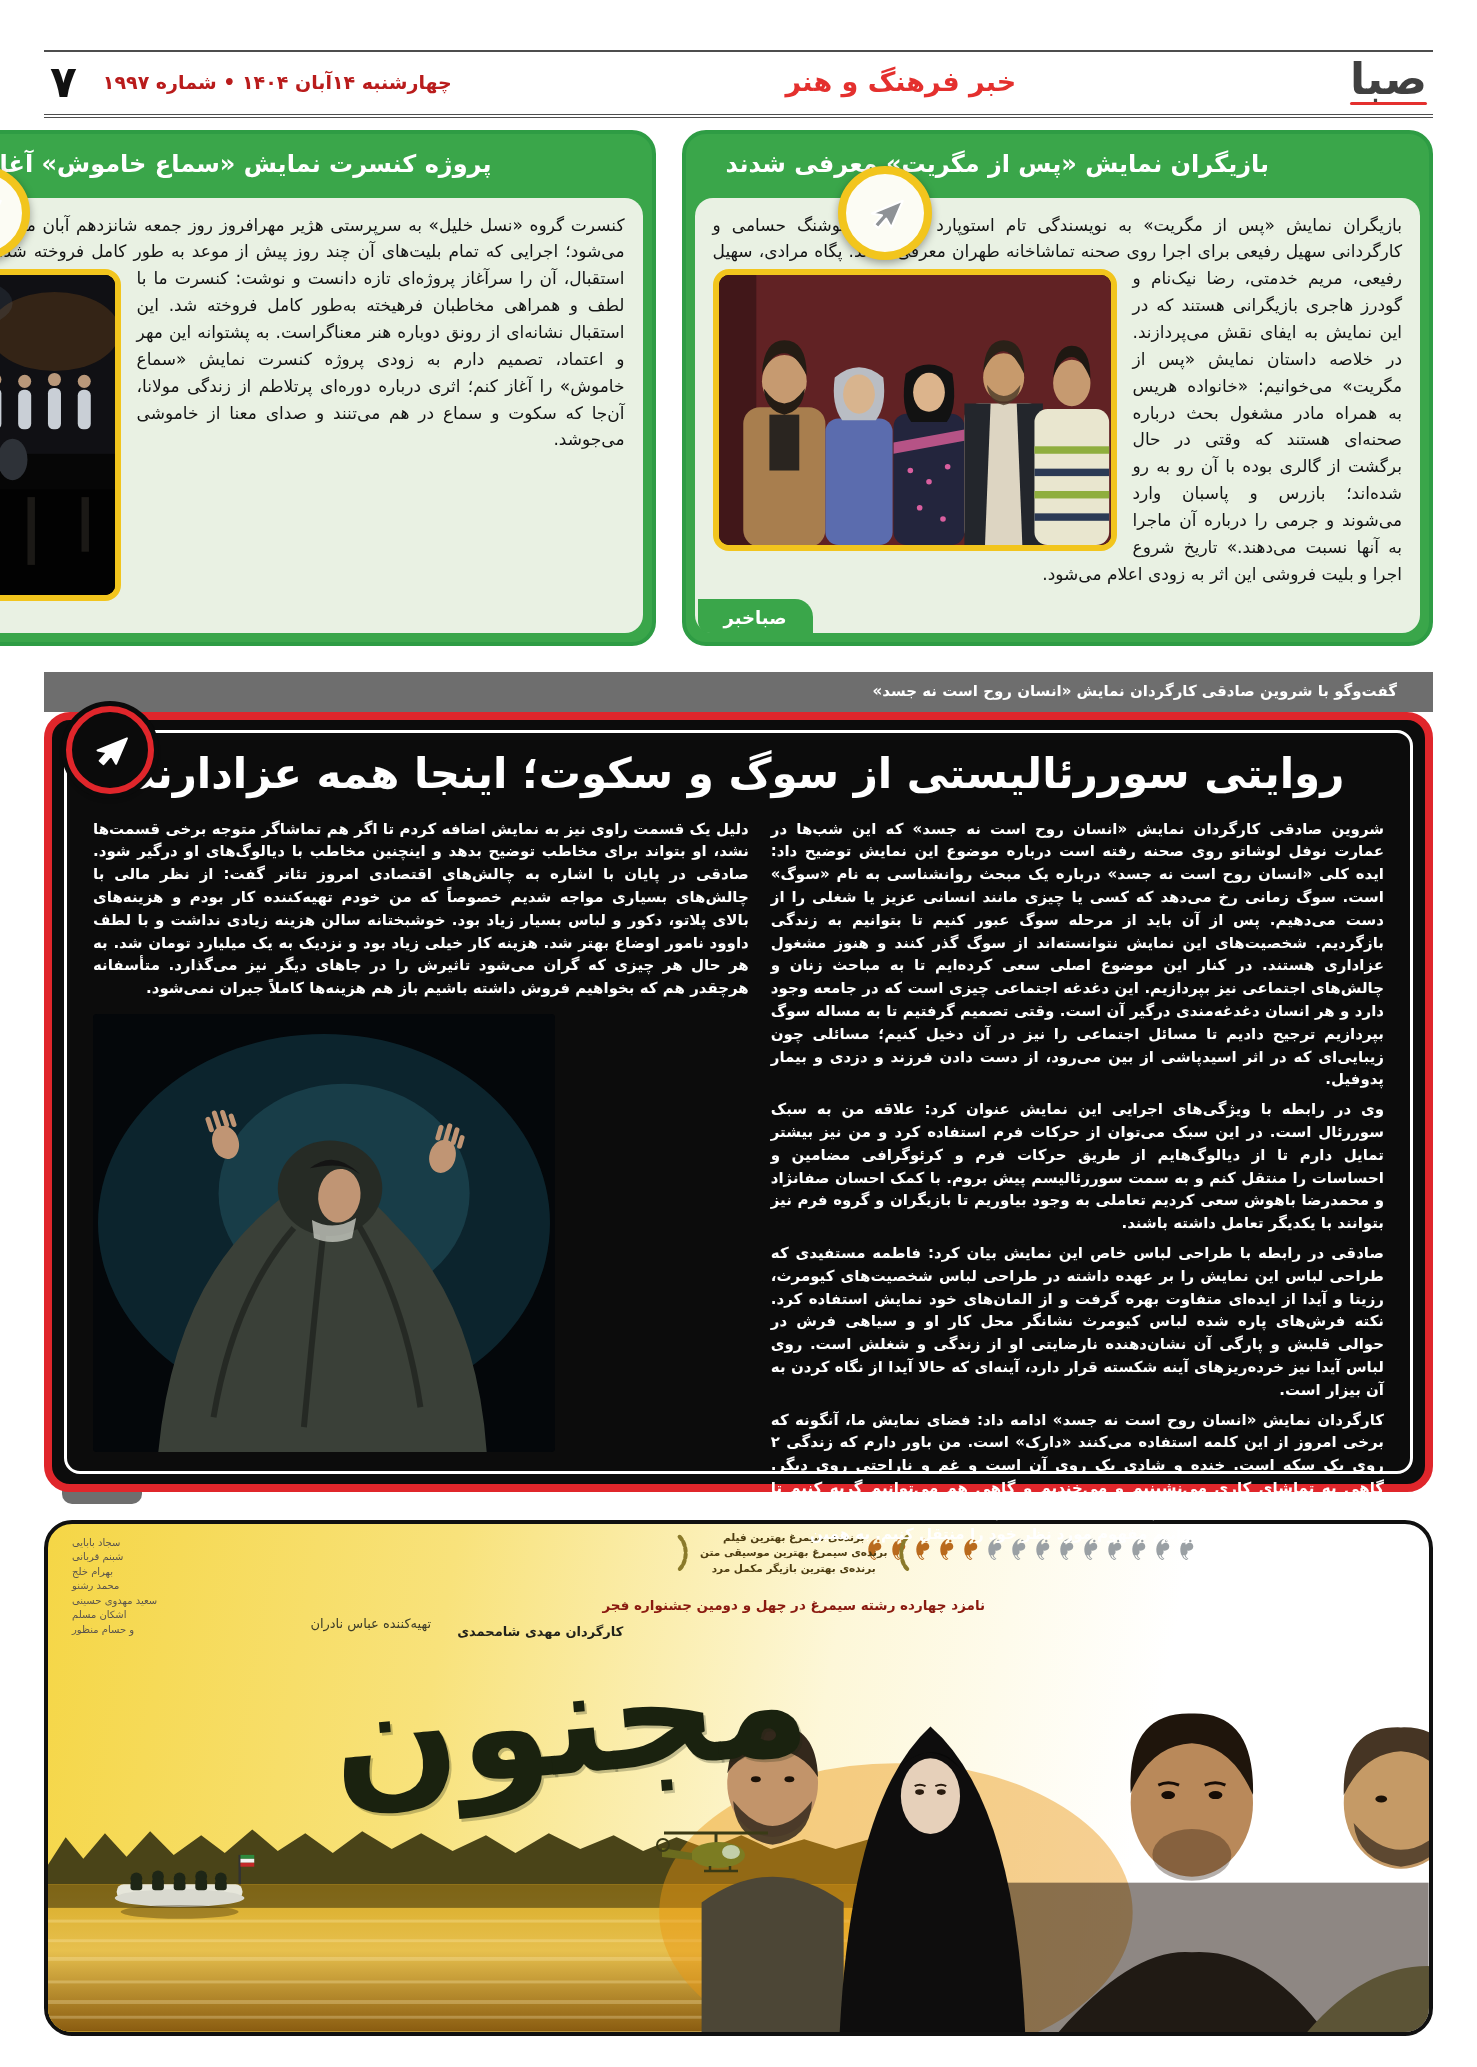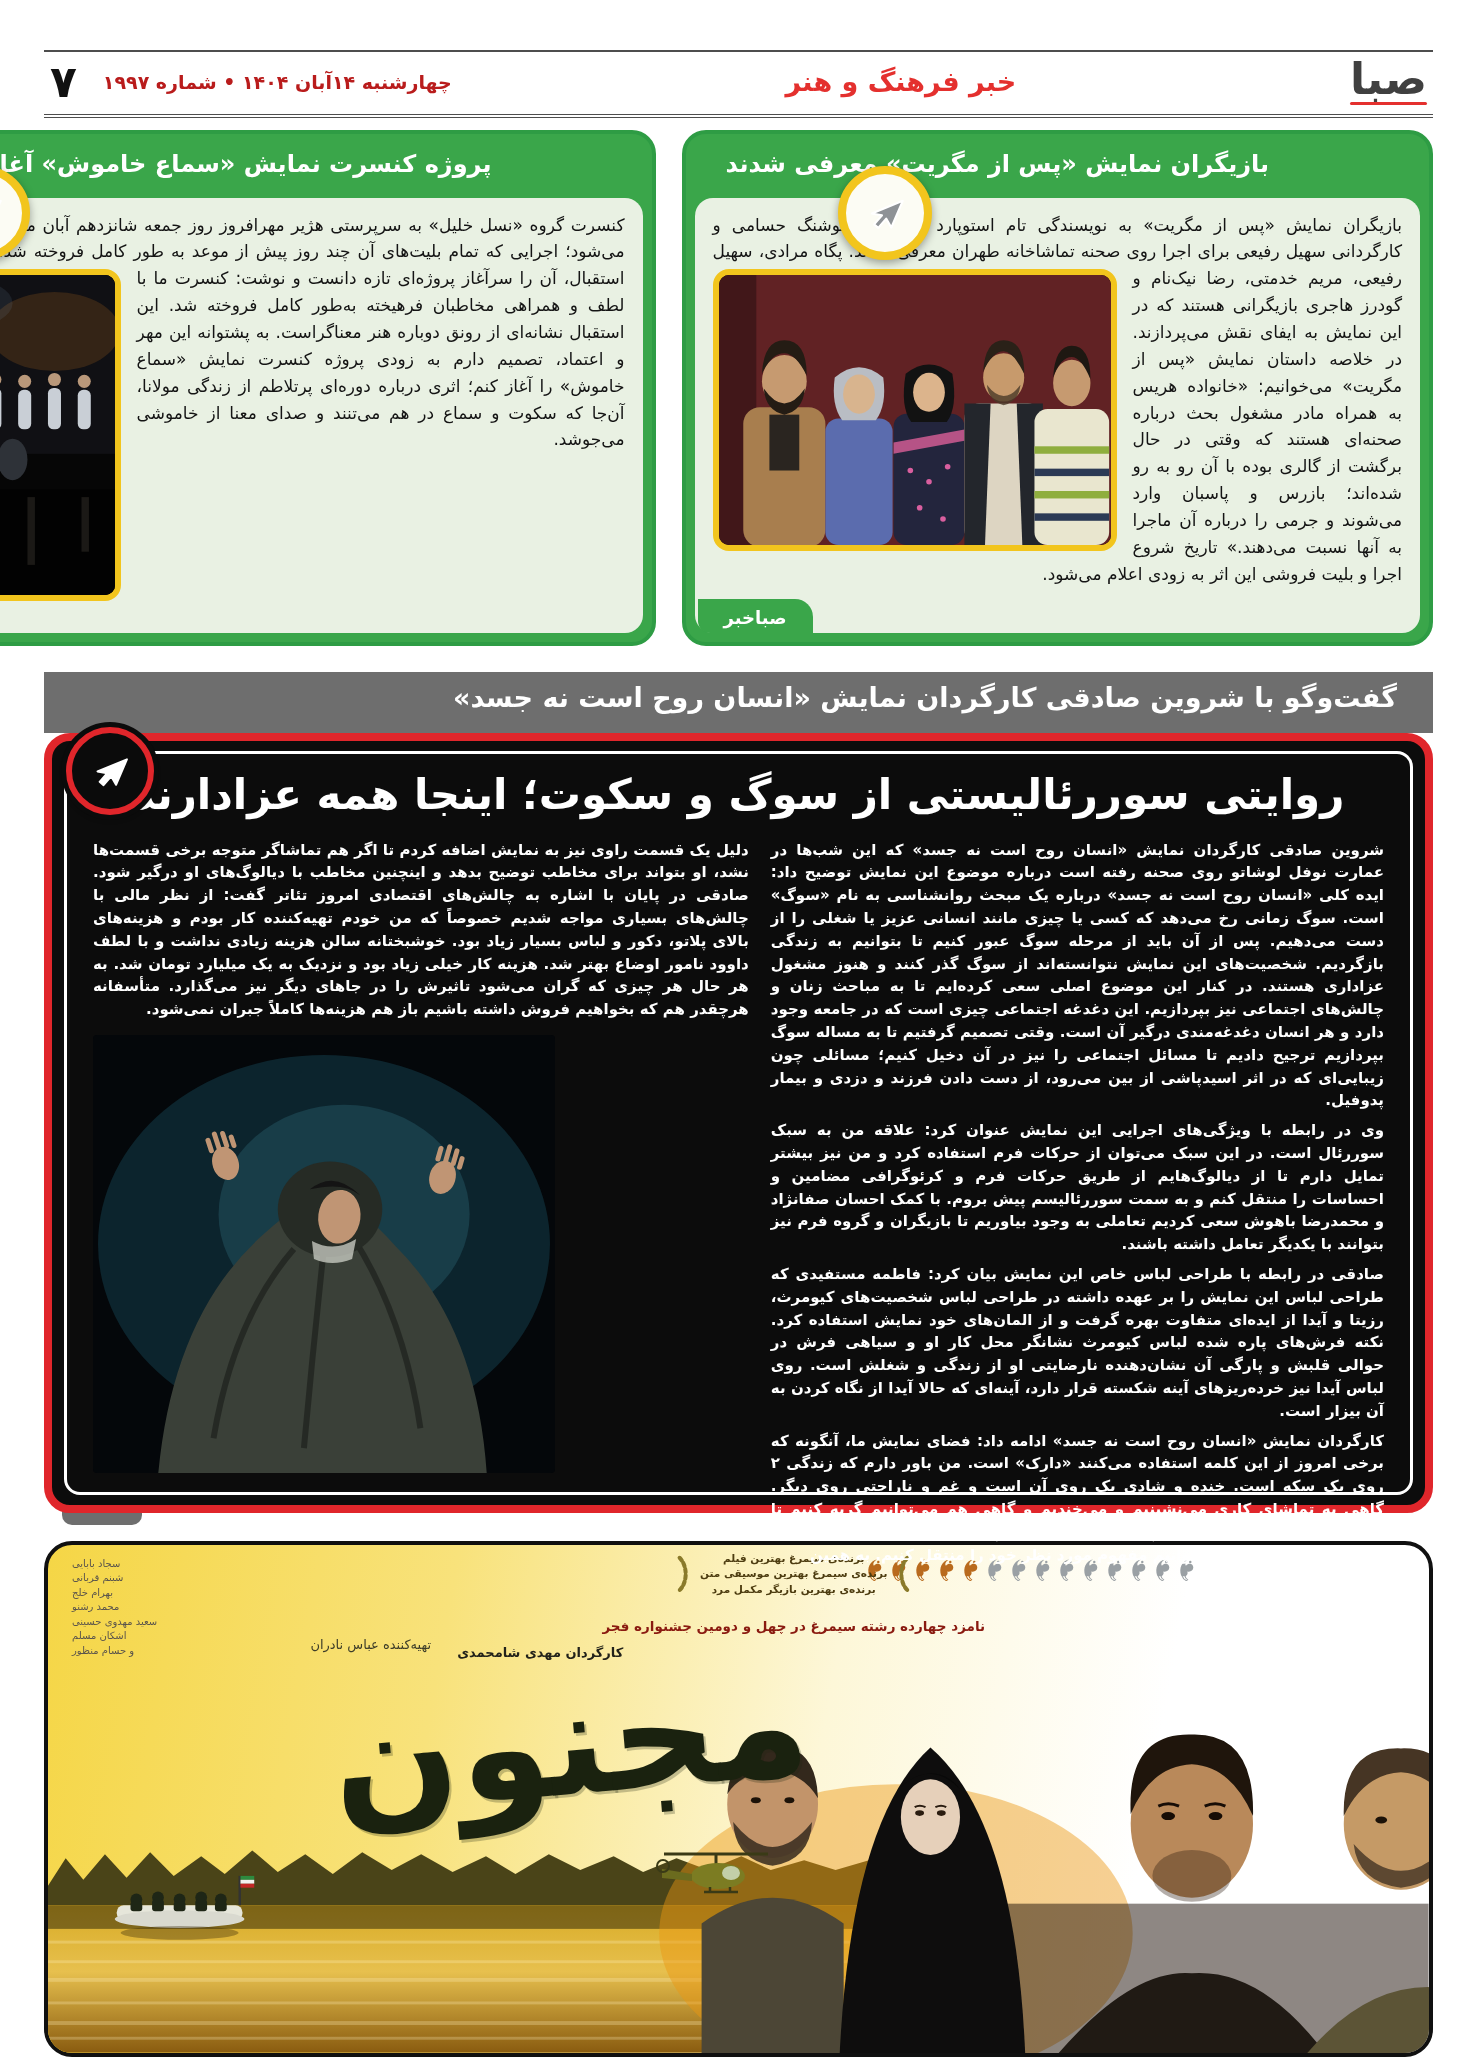--- a/index.html
+++ b/index.html
@@ -23,21 +23,21 @@
   .ph { float: left; border: 6px solid #f2c51d; border-radius: 16px; margin: 4px 16px 4px 0; overflow: hidden; background: #000; }
   .ph svg { display: block; }
   .ph-magritte { width: 404px; height: 282px; }
   .ph-sama { width: 310px; height: 332px; }
   .nb-tag { position: absolute; left: 12px; bottom: 9px; background: #3aa64a; color: #fff; font-weight: bold; font-size: 18px; padding: 8px 26px 5px; border-top-right-radius: 18px; border-bottom-left-radius: 12px; }
   .nb-badge { position: absolute; top: 32px; left: 152px; width: 94px; height: 94px; background: #fcfcf4; border: 8px solid #f2c51d; border-radius: 50%; box-shadow: 0 3px 8px rgba(0,0,0,.35); display: flex; align-items: center; justify-content: center; z-index: 3; }
   .nb-badge svg { width: 42px; height: 42px; color: #8e9296; transform: rotate(18deg); }
 
   
   .iv { position: relative; margin: 26px 44px 0; }
-  .iv-kicker { background: #6e6e6e; color: #fff; font-weight: bold; font-size: 27px; text-align: right; padding: 10px 36px 20px 130px; }
+  .iv-kicker { background: #6e6e6e; color: #fff; font-weight: bold; font-size: 15px; text-align: right; padding: 10px 36px 12px 130px; }
   .iv-box { position: relative; background: #0c0c0c; border: 8px solid #e0262b; border-radius: 26px; height: 780px; padding: 10px 12px; z-index: 1; }
   .iv-frame { border: 3px solid #fff; border-radius: 16px; height: 100%; padding: 6px 26px 14px; }
   .iv-title { color: #fff; text-align: center; font-size: 42px; font-weight: bold; margin: 10px 0 20px; }
   .iv-cols { display: flex; gap: 22px; color: #fff; font-size: 15px; line-height: 1.52; text-align: justify; font-weight: bold; }
   .col-r { width: 47.5%; }
   .col-r p { margin-bottom: 7px; }
   .col-l { flex: 1; }
   .iv-photo { width: 462px; height: 438px; margin: 14px auto 0 0; margin-right: auto; margin-left: 0; border-radius: 4px; overflow: hidden; background: #04070a; }
   .iv-photo svg { display: block; }
   .iv-badge { position: absolute; top: -14px; left: 14px; width: 88px; height: 88px; background: #0b0b0b; border: 6px solid #e0262b; box-shadow: 0 0 0 5px #0b0b0b, 0 3px 6px rgba(0,0,0,.4); border-radius: 50%; display: flex; align-items: center; justify-content: center; z-index: 6; }

